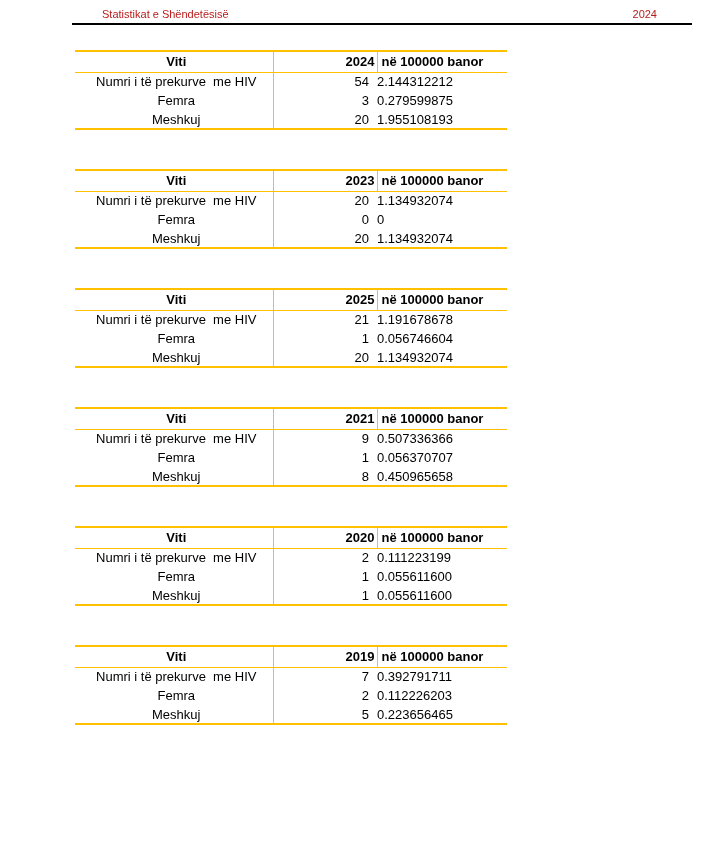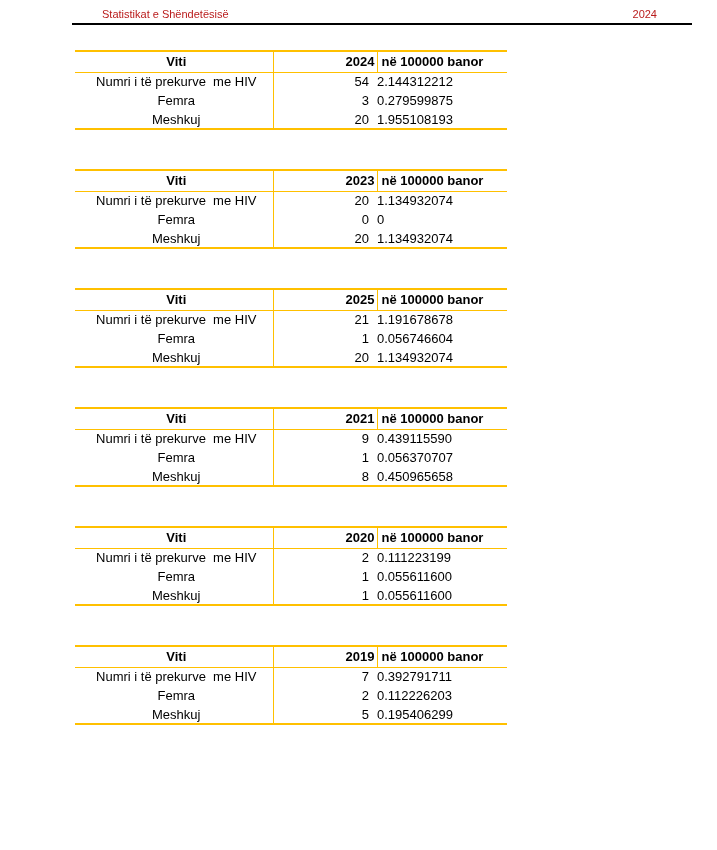--- a/index.html
+++ b/index.html
@@ -131,21 +131,21 @@
       <tr>
         <th class="c1">Viti</th>
         <th class="c2">2021</th>
         <th class="c3">në 100000 banor</th>
       </tr>
     </thead>
     <tbody>
       <tr>
         <td class="c1">Numri i të prekurve  me HIV</td>
         <td class="c2">9</td>
-        <td class="c3">0.439115590</td>
+        <td class="c3">0.507336366</td>
       </tr>
       <tr>
         <td class="c1">Femra</td>
         <td class="c2">1</td>
         <td class="c3">0.056370707</td>
       </tr>
       <tr>
         <td class="c1">Meshkuj</td>
         <td class="c2">8</td>
         <td class="c3">0.450965658</td>
@@ -195,17 +195,17 @@
         <td class="c3">0.392791711</td>
       </tr>
       <tr>
         <td class="c1">Femra</td>
         <td class="c2">2</td>
         <td class="c3">0.112226203</td>
       </tr>
       <tr>
         <td class="c1">Meshkuj</td>
         <td class="c2">5</td>
-        <td class="c3">0.195406299</td>
+        <td class="c3">0.223656465</td>
       </tr>
     </tbody>
   </table>
 </main>
 
 </body></html>

